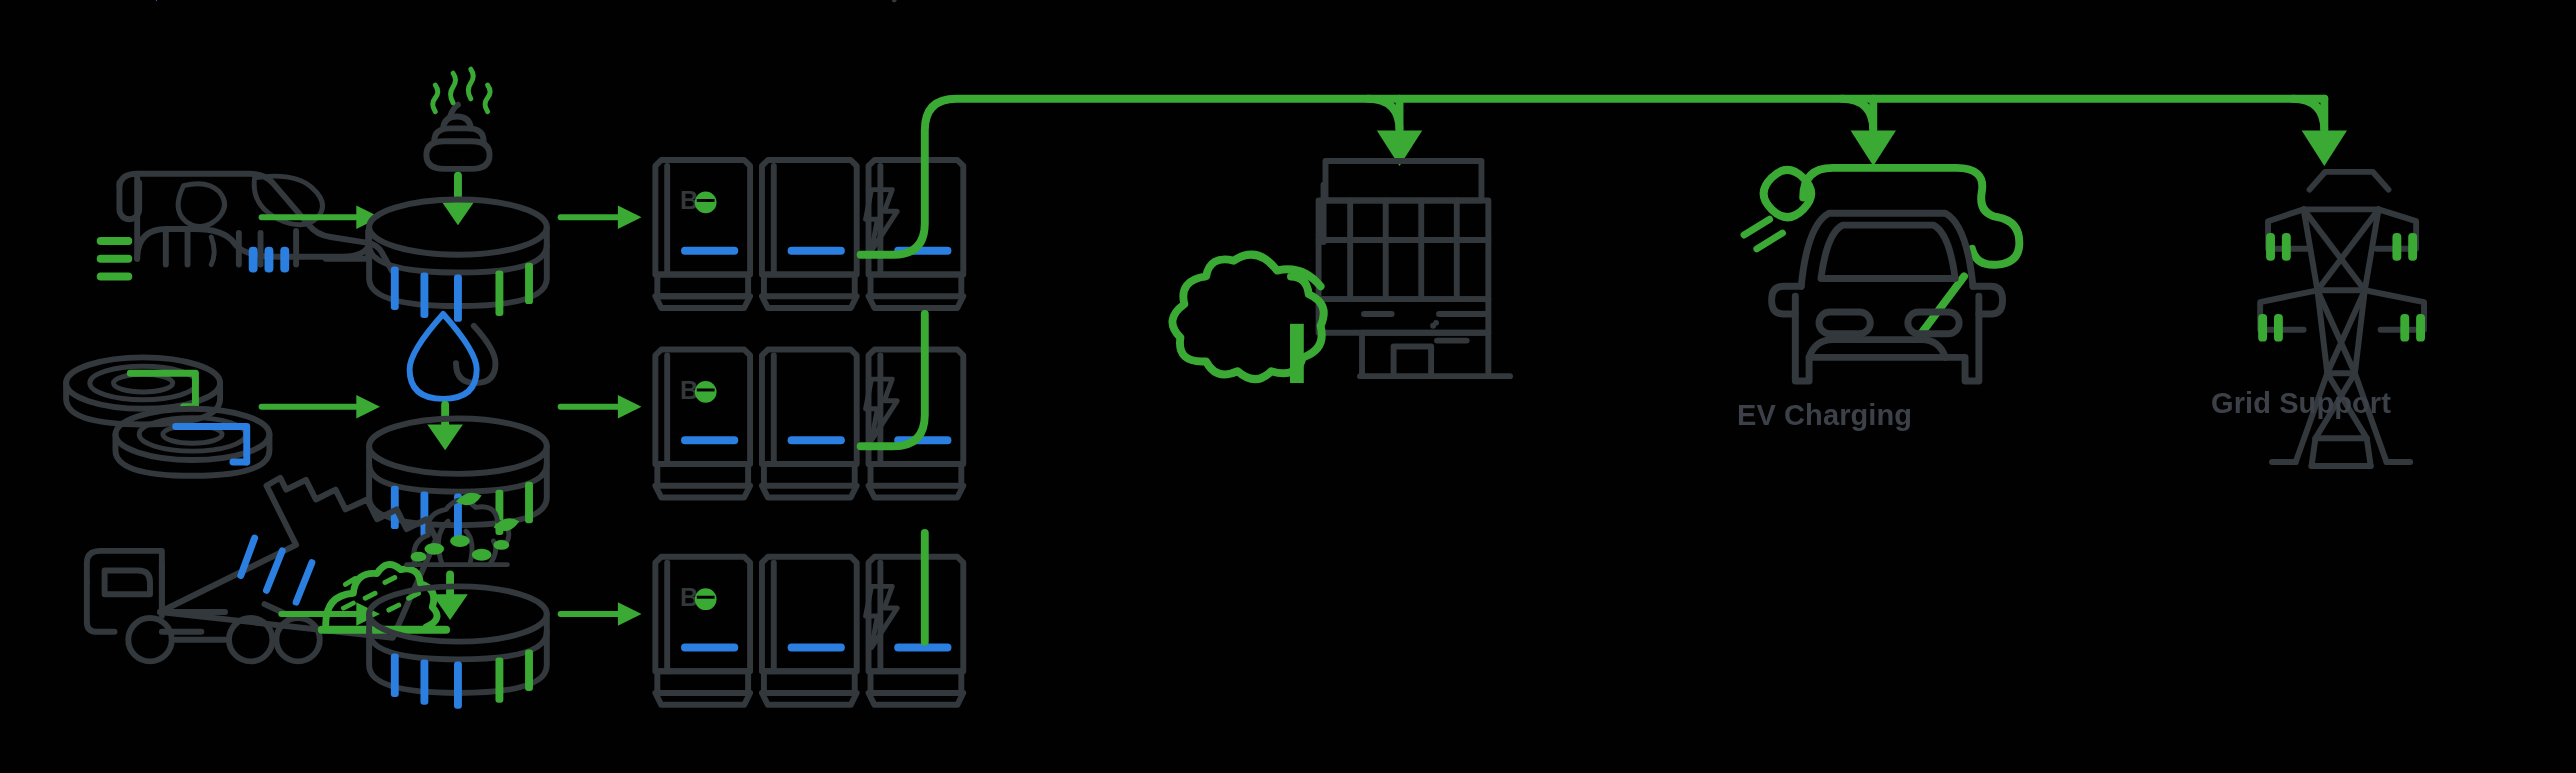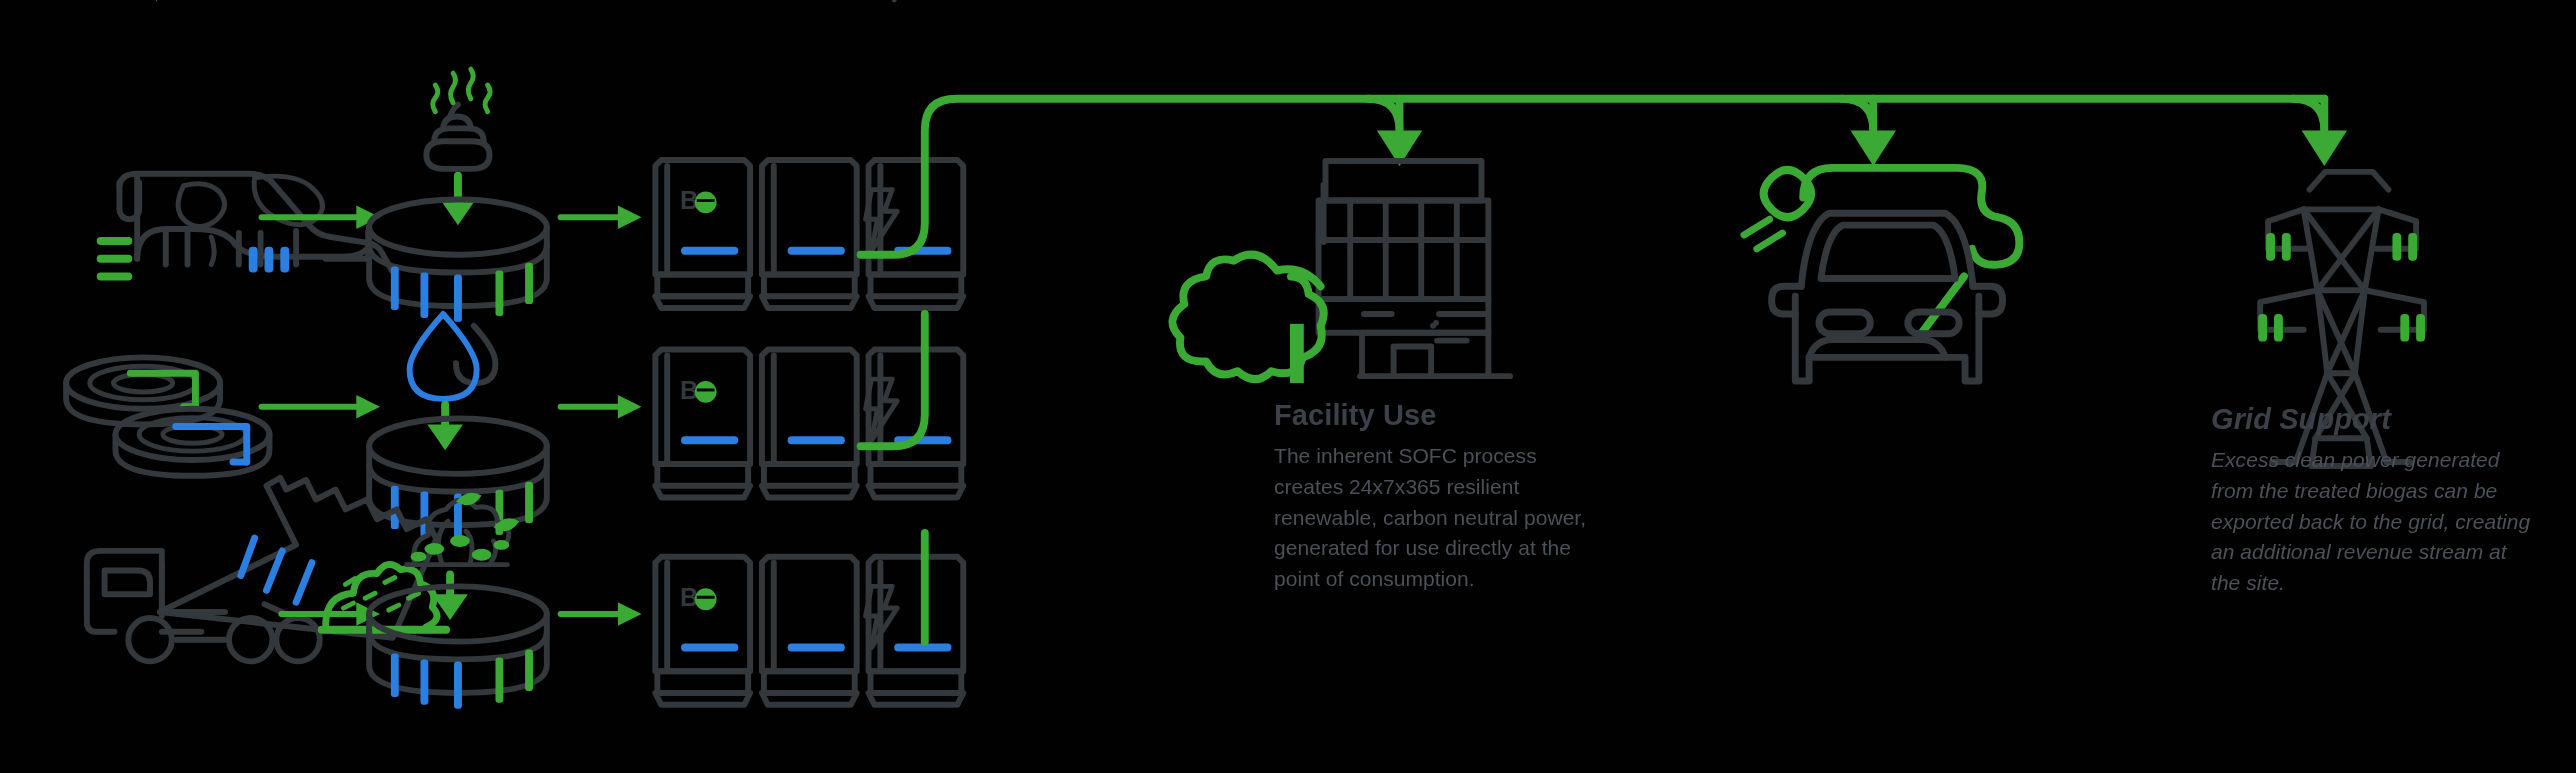--- a/index.html
+++ b/index.html
@@ -17,21 +17,21 @@
   .col-title{
     font-size:29px;font-weight:bold;letter-spacing:0.1px;
     color:#3c4149;margin:0 0 11px 0;line-height:1.05;
   }
   .col-body{
     font-size:21px;line-height:1.46;color:#4c5159;margin:0;
     letter-spacing:0.05px;
   }
   #col-facility{left:1274px;top:400px;width:326px;}
   #col-ev{left:1737px;top:400px;width:355px;}
-  #col-grid{left:2211px;top:404px;width:326px;font-style:italic;}
+  #col-grid{left:2211px;top:388px;width:326px;}
 </style>
 </head>
 <body>
 
 <div class="stage">
 
 <svg class="layer" viewBox="0 0 2610 784">
   <defs>
     <style>
       .g  { stroke:#3aaa35; fill:none; }
@@ -472,27 +472,23 @@
       <rect x="2424" y="236" width="9" height="28" rx="4"></rect>
       <rect x="2440" y="236" width="9" height="28" rx="4"></rect>
       <rect x="2288" y="318" width="9" height="28" rx="4"></rect>
       <rect x="2304" y="318" width="9" height="28" rx="4"></rect>
       <rect x="2432" y="318" width="9" height="28" rx="4"></rect>
       <rect x="2448" y="318" width="9" height="28" rx="4"></rect>
     </g>
   </g>
 </svg>
 
-<div class="col" id="col-facility">
-  <h3 class="col-title">Facility Use</h3>
-  <p class="col-body">The inherent SOFC process creates 24x7x365 resilient renewable, carbon neutral power, generated for use directly at the point of consumption.</p>
-</div>
 
 <div class="col" id="col-ev">
+  <h3 class="col-title">EV Charging</h3>
 </div>
 
 <div class="col" id="col-grid">
   <h3 class="col-title">Grid Support</h3>
-  <p class="col-body">Excess clean power generated from the treated biogas can be exported back to the grid, creating an additional revenue stream at the site.</p>
 </div>
 
 </div>
 
 
 </body></html>

